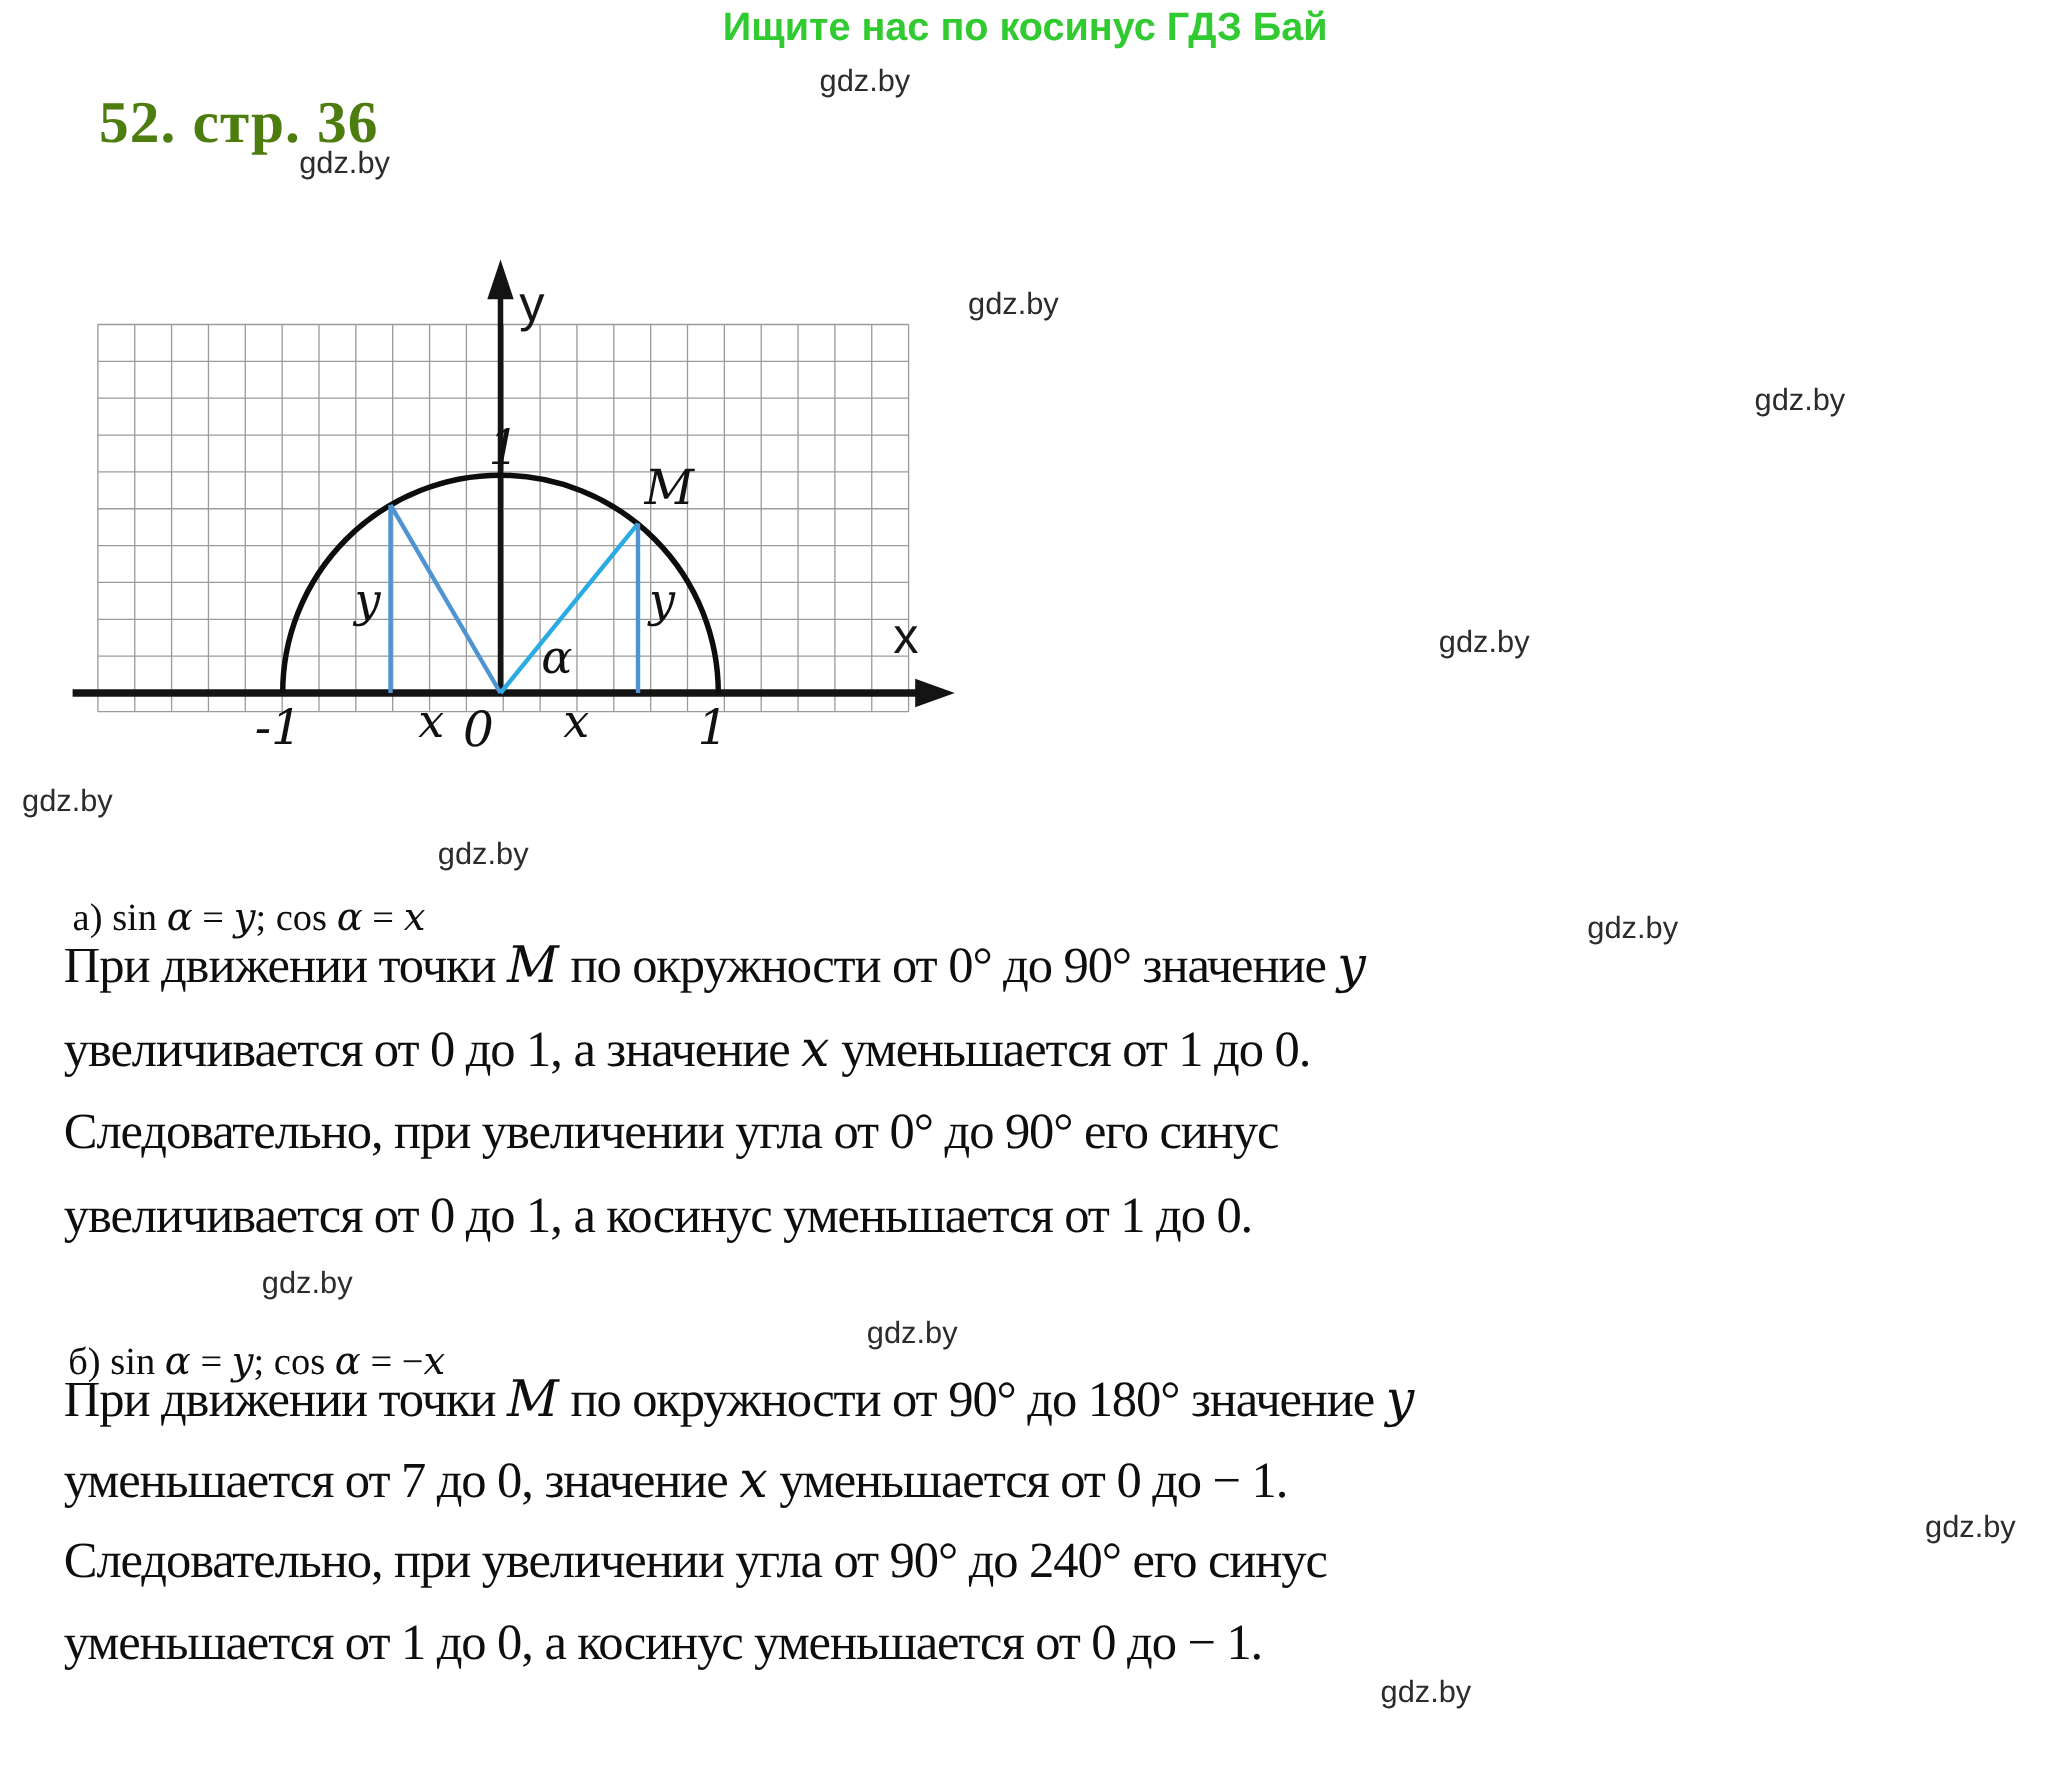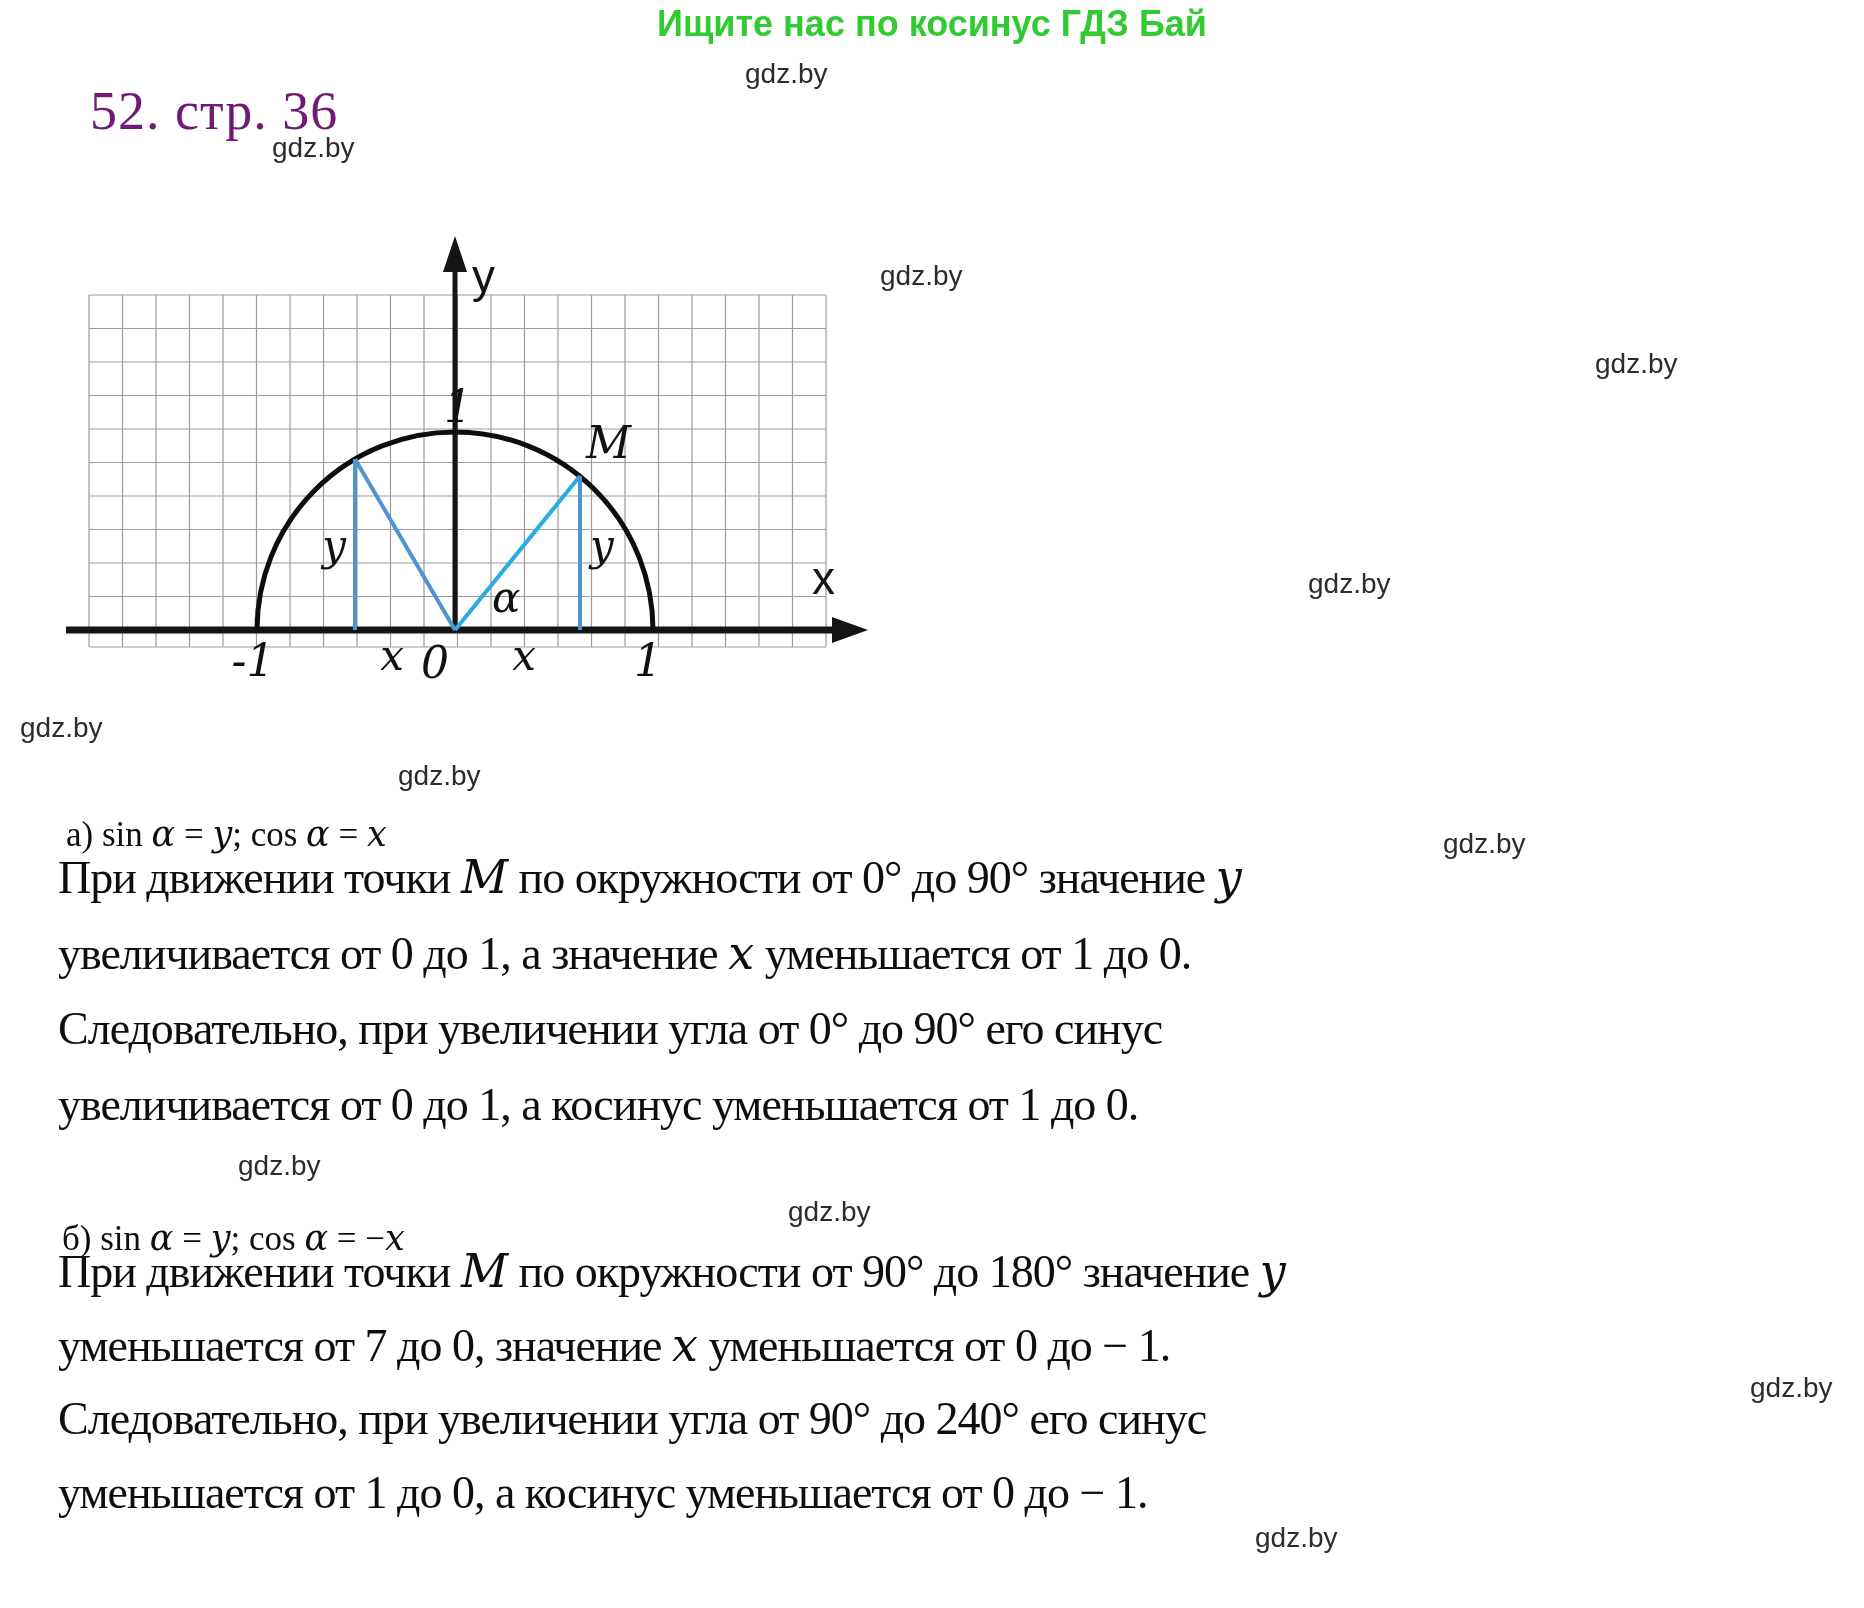--- a/index.html
+++ b/index.html
@@ -8,21 +8,21 @@
     background:#ffffff;color:#141414;
     font-family:"Liberation Serif", serif;
   }
   .promo{
     position:absolute;top:3px;left:0;width:100%;text-align:center;
     font-family:"Liberation Sans", sans-serif;font-size:36px;font-weight:600;
     color:#31cb31;letter-spacing:0;
   }
   .title{
     position:absolute;left:90px;top:80px;
-    font-size:54px;font-weight:normal;letter-spacing:1px;color:#701a75;
+    font-size:54px;font-weight:bold;letter-spacing:1px;color:#4d7c0f;
   }
   .wm{
     position:absolute;
     font-family:"Liberation Sans", sans-serif;font-size:28px;font-weight:500;
     color:#2c2c2c;white-space:nowrap;
   }
   .eq{
     position:absolute;left:62px;font-size:35px;white-space:nowrap;color:#0e0e0e;margin-top:36px;
   }
   .pline{

